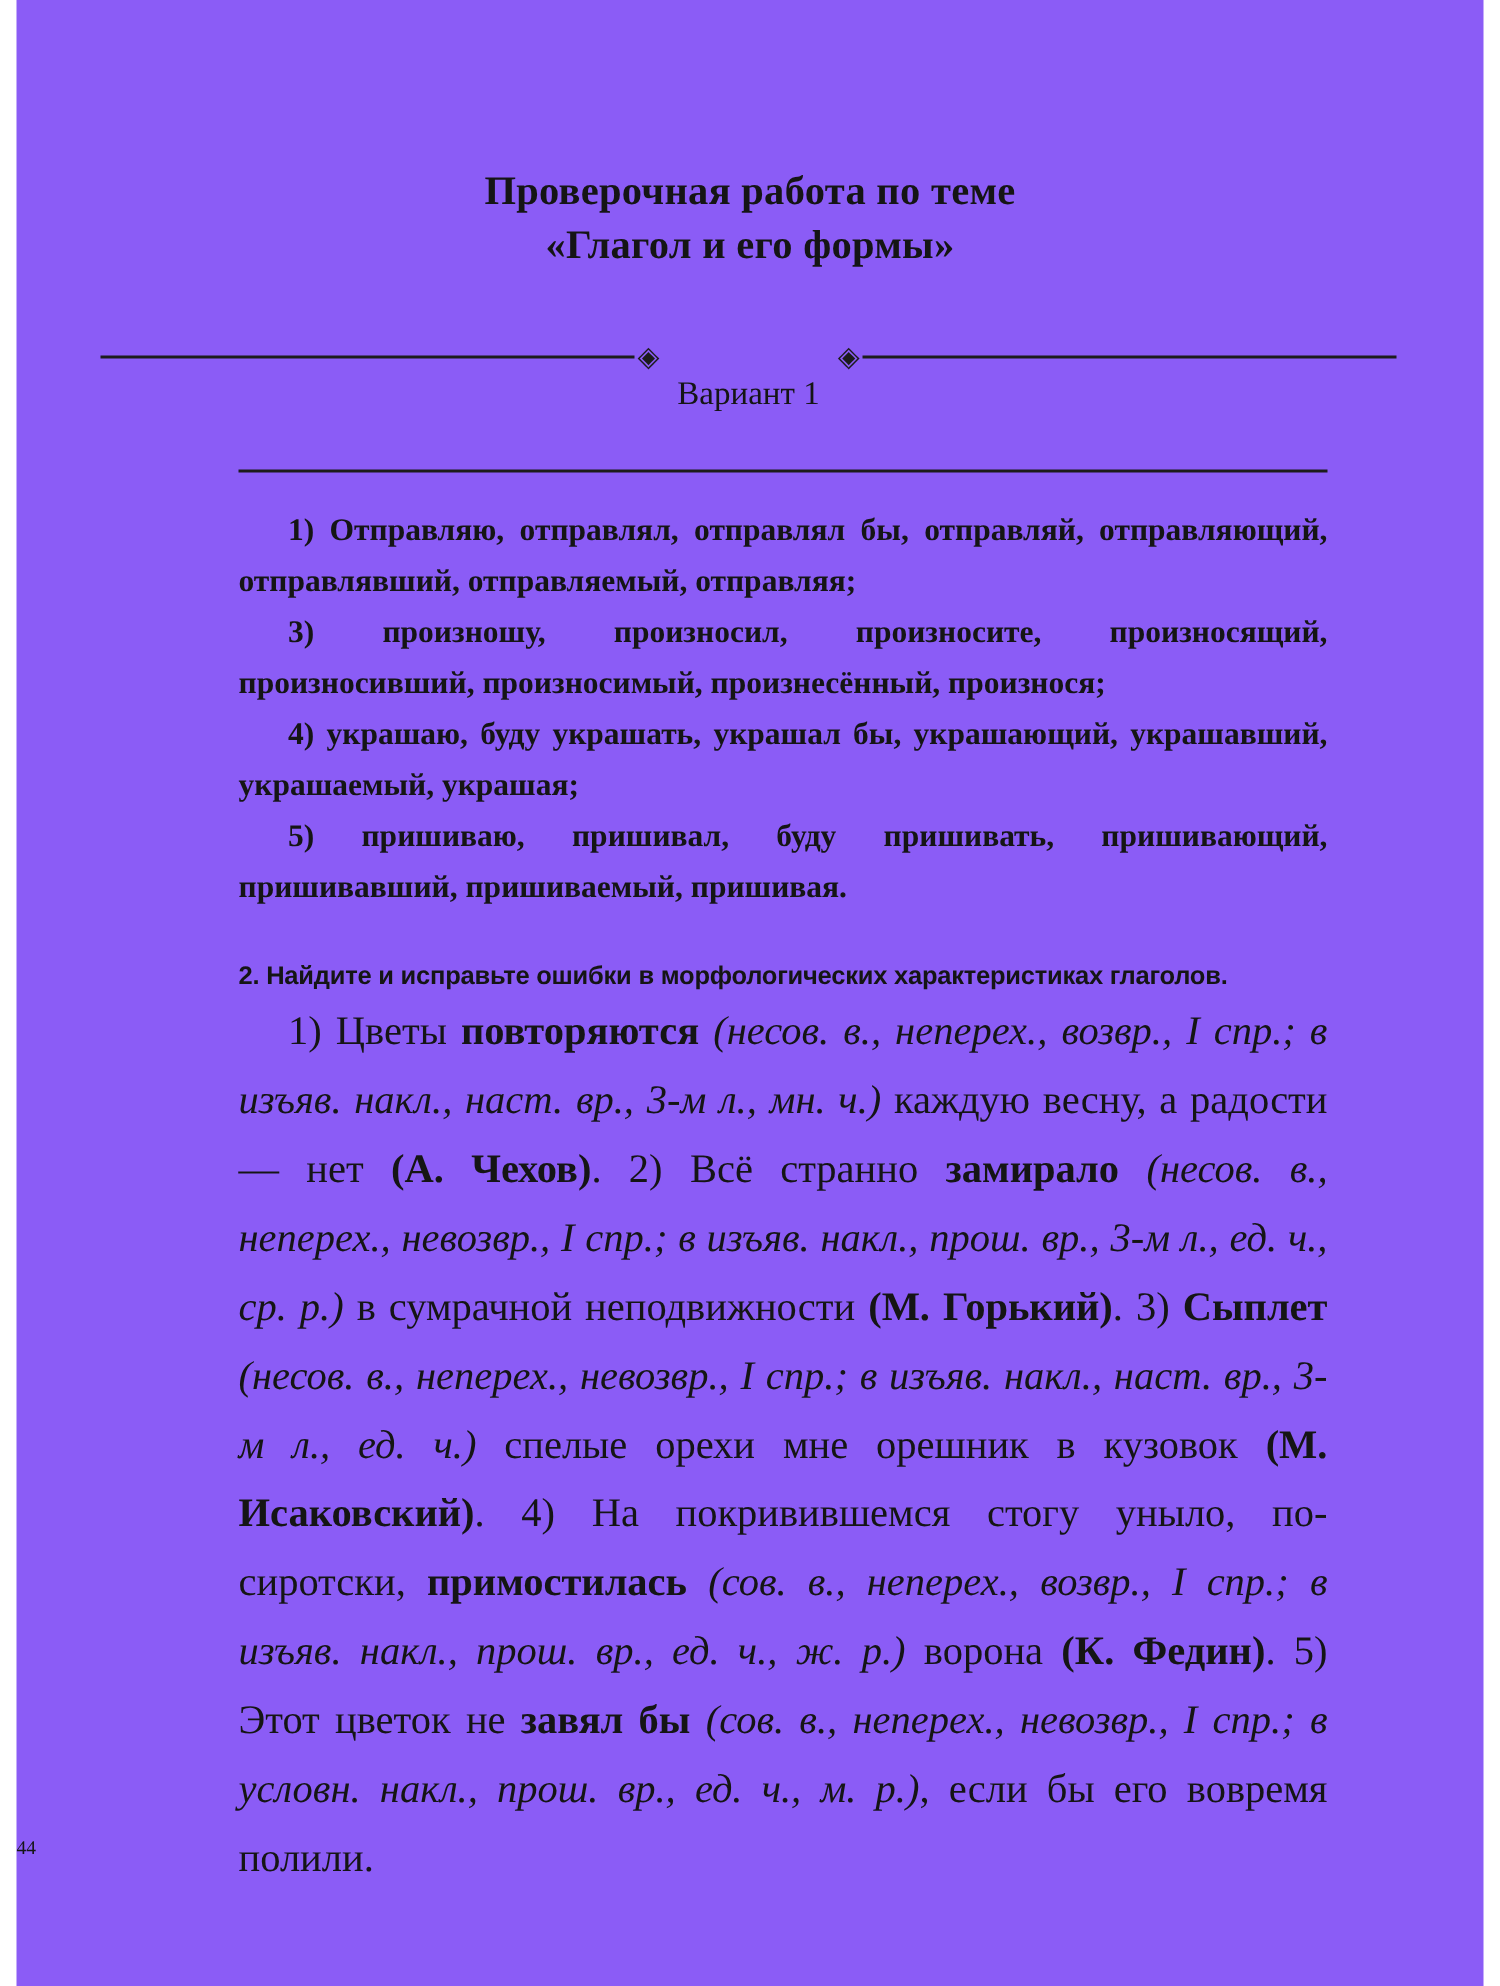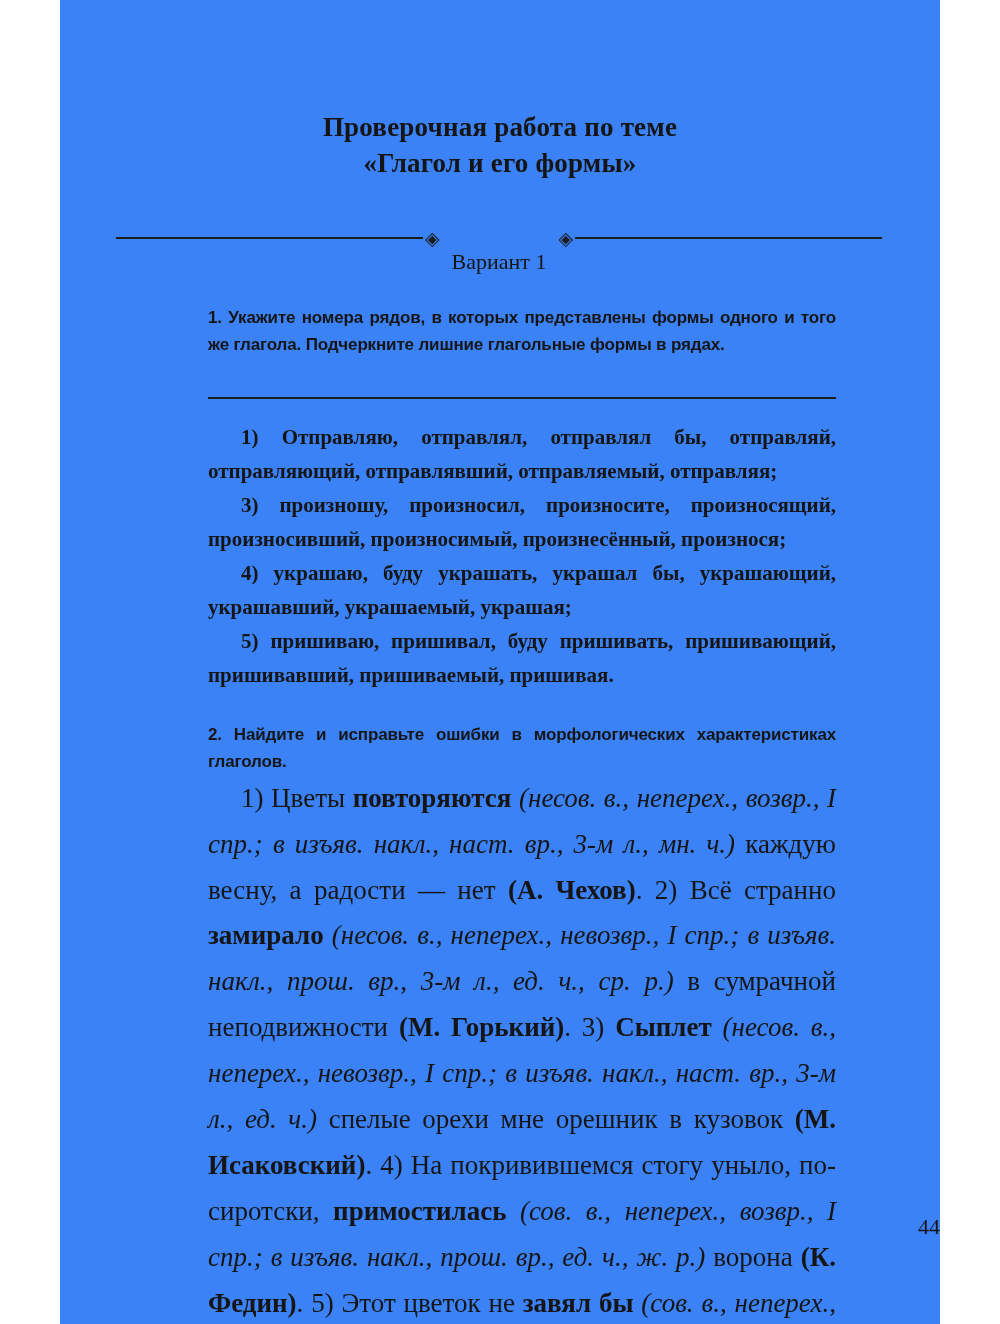--- a/index.html
+++ b/index.html
@@ -1,22 +1,22 @@
 <!DOCTYPE html>
 <html><head>
 <meta charset="utf-8">
 <style>
   * { margin: 0; padding: 0; box-sizing: border-box; }
   html, body { background: #ffffff; }
   .page {
     position: relative;
-    width: 880px;
+    width: 978px;
     height: 1324px;
     margin: 0 auto;
-    background: #3b82f6;
+    background: #8b5cf6;
     color: #151515;
     font-family: "Liberation Serif", serif;
     overflow: hidden;
   }
   .title {
     padding-top: 110px;
     text-align: center;
     font-weight: bold;
     font-size: 27px;
     line-height: 1.32;
@@ -76,24 +76,24 @@
     font-size: 27px;
     line-height: 1.7;
     text-align: justify;
     text-indent: 33px;
   }
   .seg-r { font-weight: normal; font-style: normal; }
   .seg-b { font-weight: bold; font-style: normal; }
   .seg-i { font-weight: normal; font-style: italic; }
   .page-number {
     position: absolute;
-    left: 11px; right: 0;
+    left: 0; right: 0;
     bottom: 84px;
-    text-align: right;
-    font-size: 22px;
+    text-align: left;
+    font-size: 13px;
   }
 </style>
 </head>
 <body>
 
 <div class="page">
 
   <div class="title">
     <div>Проверочная работа по теме</div>
     <div>«Глагол и его формы»</div>
@@ -102,21 +102,20 @@
   <div class="divider">
     <span class="line"></span>
     <span class="diamond">◈</span>
     <span class="variant-label">Вариант 1</span>
     <span class="diamond">◈</span>
     <span class="line"></span>
   </div>
 
   <div class="content">
 
-    <div class="task-heading">1. Укажите номера рядов, в которых представлены формы одного и того же глагола. Подчеркните лишние глагольные формы в рядах.</div>
 
     <div class="answer-line"></div>
 
     <div class="items">
       <p class="item">1) Отправляю, отправлял, отправлял бы, отправляй, отправляющий, отправлявший, отправляемый, отправляя;</p>
       <p class="item">3) произношу, произносил, произносите, произносящий, произносивший, произносимый, произнесённый, произнося;</p>
       <p class="item">4) украшаю, буду украшать, украшал бы, украшающий, украшавший, украшаемый, украшая;</p>
       <p class="item">5) пришиваю, пришивал, буду пришивать, пришивающий, пришивавший, пришиваемый, пришивая.</p>
     </div>
 

